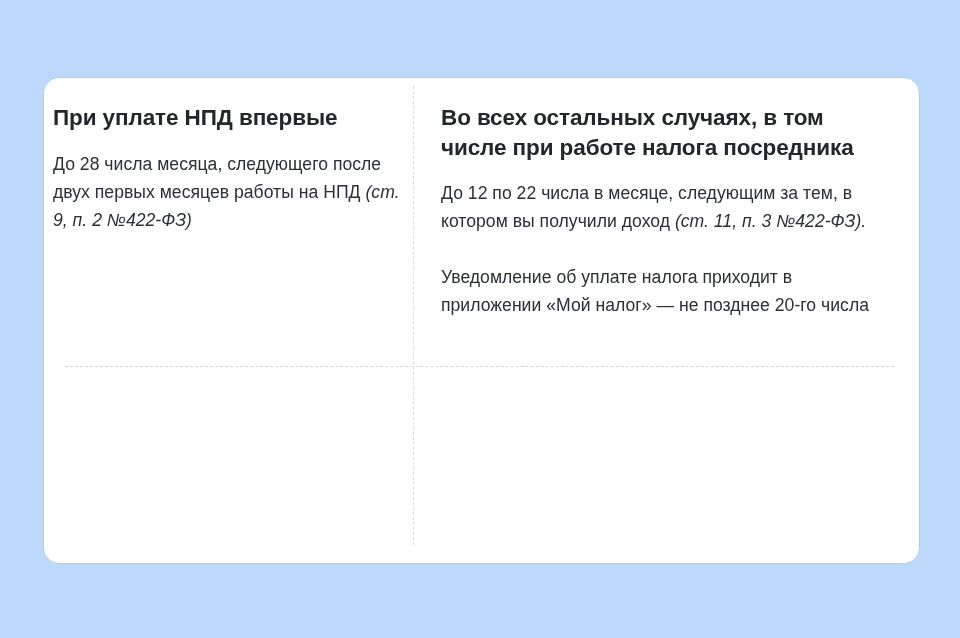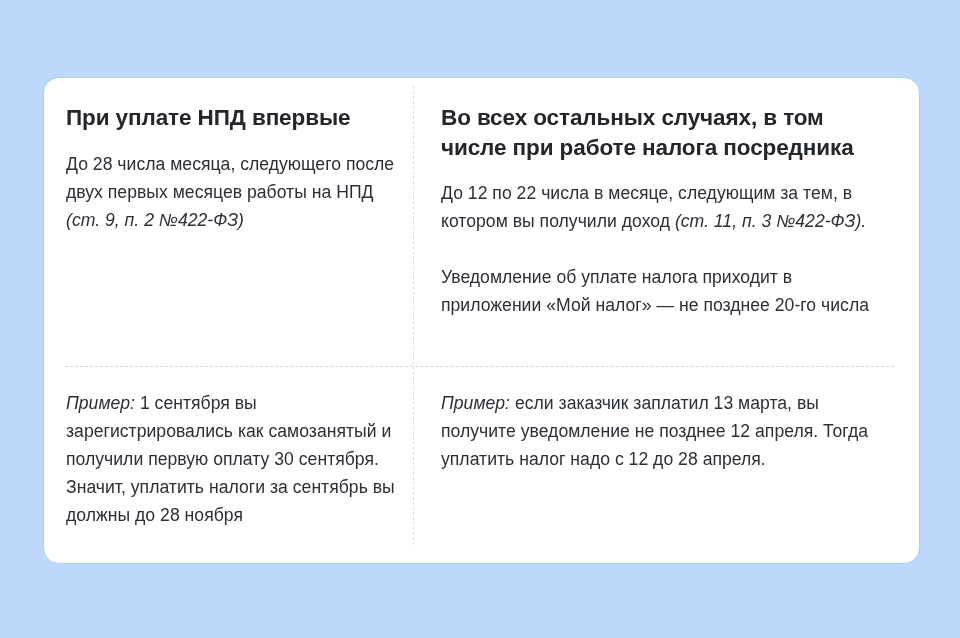--- a/index.html
+++ b/index.html
@@ -68,21 +68,21 @@
     top: 0;
     bottom: 0;
   }
   .col-left  { left: 0;     width: 369px; }
   .col-right { left: 369px; right: 0; }
 
   .cell {
     position: absolute;
     box-sizing: border-box;
   }
-  .col-left  .cell { padding-left: 22px; padding-right: 10px; }
+  .col-left  .cell { padding-left: 9px; padding-right: 10px; }
   .col-right .cell { padding-left: 28px; padding-right: 28px; }
 
   .cell-top    { top: 0;     height: 288px; }
   .cell-bottom { top: 288px; bottom: 0; }
 
   .col-left  .cell-top    { padding-top: 25px; }
   .col-right .cell-top    { padding-top: 25px; }
   .col-left  .cell-bottom { padding-top: 23px; }
   .col-right .cell-bottom { padding-top: 23px; }
 
@@ -129,39 +129,33 @@
     <div class="columns">
 
       <div class="col col-left">
 
         <div class="cell cell-top">
           <h2 class="heading">При уплате НПД впервые</h2>
 
           <p class="body"><span>До 28 числа месяца, следующего после двух первых месяцев работы на НПД </span><span class="it">(ст. 9, п. 2 №422-ФЗ)</span></p>
         </div>
 
-        <div class="cell cell-bottom">
-          <p class="body"><span class="lbl">Пример:</span><span> 1 сентября вы зарегистрировались как самозанятый и получили первую оплату 30 сентября. Значит, уплатить налоги за сентябрь вы должны до 28 ноября</span></p>
-        </div>
 
       </div>
 
       <div class="col col-right">
 
         <div class="cell cell-top">
           <h2 class="heading">Во всех остальных случаях, в том числе при работе налога посредника</h2>
 
           <p class="body"><span>До 12 по 22 числа в месяце, следующим за тем, в котором вы получили доход </span><span class="it">(ст. 11, п. 3 №422-ФЗ).</span></p>
 
           <p class="body">Уведомление об уплате налога приходит в приложении «Мой налог» — не позднее 20-го числа</p>
         </div>
 
-        <div class="cell cell-bottom">
-          <p class="body"><span class="lbl">Пример:</span><span> если заказчик заплатил 13 марта, вы получите уведомление не позднее 12 апреля. Тогда уплатить налог надо с 12 до 28 апреля.</span></p>
-        </div>
 
       </div>
 
     </div>
 
     <div class="v-divider"></div>
     <div class="h-divider"></div>
 
   </div>
 

